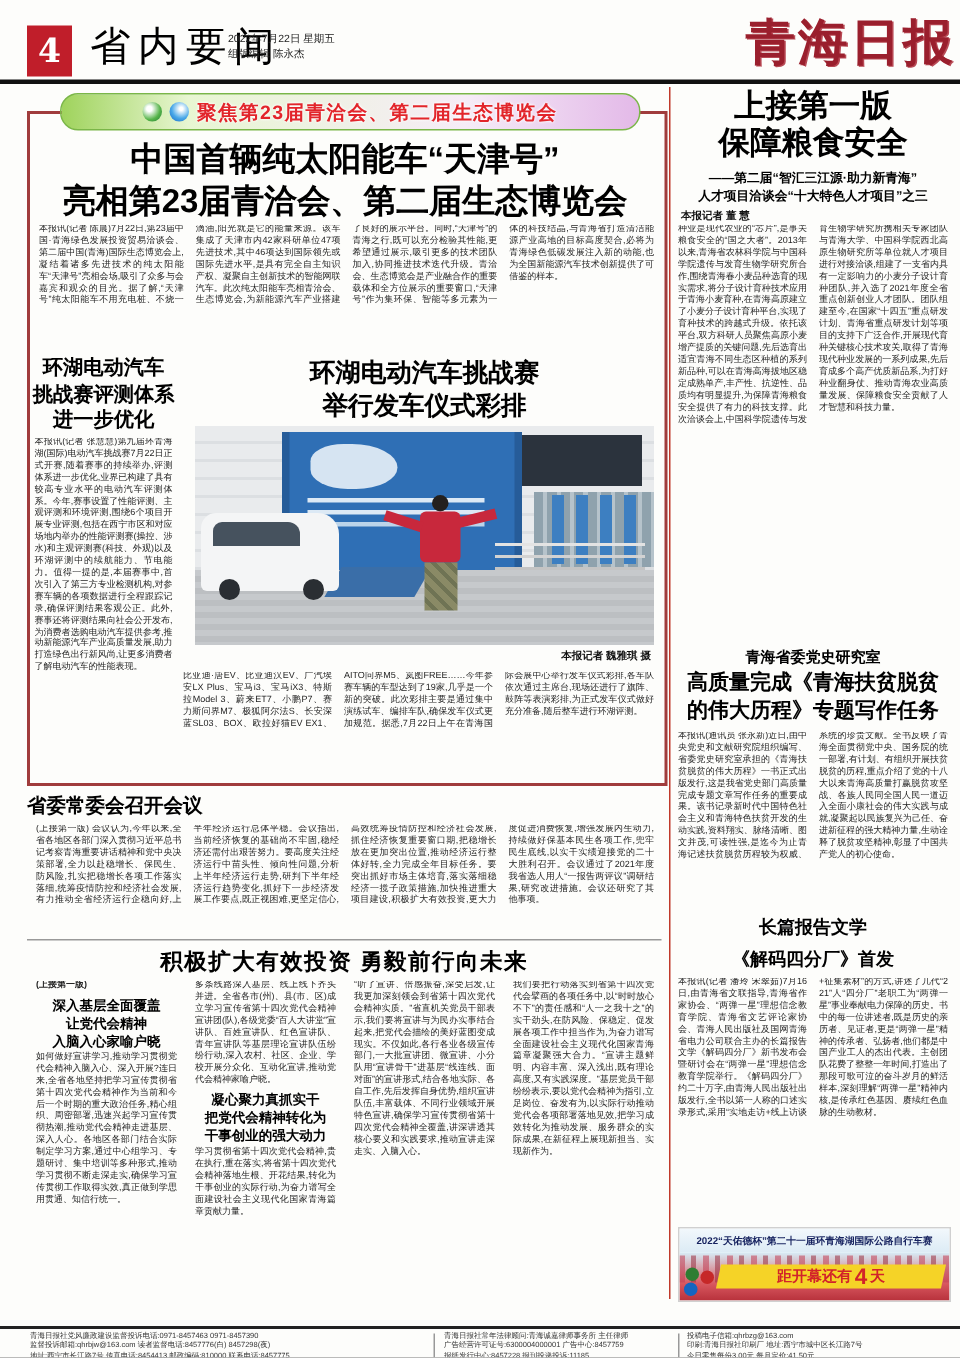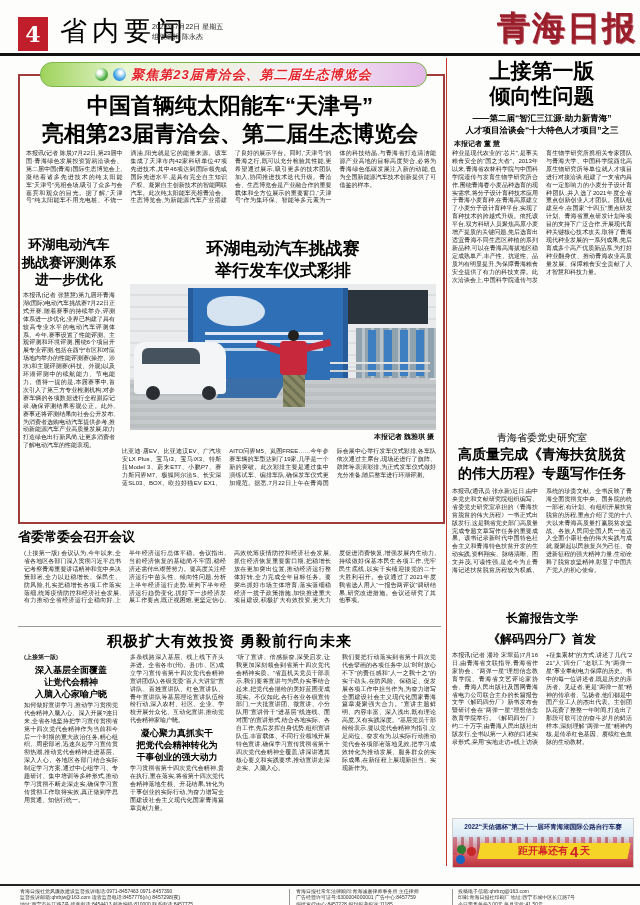--- a/index.html
+++ b/index.html
@@ -14,21 +14,21 @@
   .date-block{left:152px;top:22px;font-size:7px;line-height:10px;color:#222;}
   .masthead{left:497px;top:6px;width:136px;font-family:"DejaVu Serif",serif;
             font-weight:bold;font-size:33px;color:#9a1f2d;letter-spacing:2px;white-space:nowrap;
             text-shadow:1px 1px 0 #b84a55;}
   .header-rule{left:0;top:53px;width:640px;height:3px;background:#111;}
 
   
   .red-box{left:18px;top:74px;width:423px;height:446px;border:2px solid #a03c3c;background:#fdfdfb;}
   .banner-pill{left:40px;top:62px;width:385px;height:23px;border-radius:12px;
      background:linear-gradient(90deg,#9fd35c,#e8f6d2 22%,#f6ecf7 70%,#e3b9e8);
-     border:1px solid #7ab648;display:flex;align-items:center;justify-content:center;gap:5px;z-index:3;font-style:italic;}
+     border:1px solid #7ab648;display:flex;align-items:center;justify-content:center;gap:5px;z-index:3;}
   .banner-pill .txt{font-size:13px;font-weight:bold;color:#e2252b;letter-spacing:1px;
      text-shadow:0 0 2px #fff,0 0 2px #fff;}
   .ico{width:13px;height:13px;border-radius:50%;display:inline-block;}
   .ico.green{background:radial-gradient(circle at 35% 35%,#fff 15%,#56b44a 60%,#1c7a33);}
   .ico.blue{background:radial-gradient(circle at 60% 35%,#fff 10%,#49a8e8 55%,#1565c0);}
 
   .main-headline{left:30px;top:92px;width:400px;text-align:center;font-weight:bold;color:#000;
      font-size:22px;line-height:28px;letter-spacing:0px;}
   .body-txt{font-size:6px;line-height:7.9px;text-align:justify;word-break:break-all;
      overflow:hidden;color:#242424;}
@@ -87,21 +87,21 @@
   .fa-c1{left:24px;} .fa-c2{left:130px;} .fa-c3{left:236px;} .fa-c4{left:342px;}
   .continued{font-size:6px;font-weight:bold;}
   .subhead{display:block;text-align:center;font-weight:bold;font-size:9px;line-height:12px;color:#000;margin:2px 0;}
 
   
   .v-red{left:446px;top:58px;width:1px;height:808px;background:#c0392b;}
   .r1-title{left:452px;top:58px;width:180px;text-align:center;font-weight:bold;font-size:21px;line-height:25px;color:#000;}
   .r1-sub{left:452px;top:112px;width:180px;text-align:center;font-weight:bold;font-size:8.5px;line-height:12px;color:#000;}
   .r1-byline{left:454px;top:139px;font-size:7px;font-weight:bold;color:#111;}
   .r1-body{left:452px;top:150px;width:180px;height:278px;}
-  .r2-kicker{left:452px;top:431px;width:180px;text-align:center;font-weight:normal;font-size:10px;color:#000;}
+  .r2-kicker{left:452px;top:431px;width:180px;text-align:center;font-weight:bold;font-size:10px;color:#000;}
   .r2-title{left:452px;top:445px;width:180px;text-align:center;font-weight:bold;font-size:14px;line-height:19px;color:#000;}
   .r2-body{left:452px;top:488px;width:180px;height:116px;}
   .r3-title{left:452px;top:608px;width:180px;text-align:center;font-weight:bold;font-size:12px;line-height:21px;color:#000;}
   .r3-body{left:452px;top:652px;width:180px;height:162px;}
 
   
   .ad{left:452px;top:818px;width:180px;height:48px;overflow:hidden;border:1px solid #d0d0d0;}
   .ad-top{position:absolute;left:0;top:0;width:180px;height:16px;
      background:linear-gradient(#f2f8fc,#dcebf5);display:flex;align-items:center;justify-content:center;}
   .ad-top span{font-size:6.5px;font-weight:bold;color:#15215e;white-space:nowrap;}
@@ -208,21 +208,21 @@
     <span class="subhead" style="margin-top:-2px">干事创业的强大动力</span>
     <span>学习贯彻省第十四次党代会精神,贵在执行,重在落实,将省第十四次党代会精神落地生根、开花结果,转化为干事创业的实际行动,为奋力谱写全面建设社会主义现代化国家青海篇章贡献力量。</span>
   </div>
   <div class="abs body-txt fa-col fa-c3">“听了宣讲、倍感振奋,深受启发,让我更加深刻领会到省第十四次党代会精神实质。”省直机关党员干部表示,我们要将宣讲与为民办实事结合起来,把党代会描绘的美好蓝图变成现实。不仅如此,各行各业各级宣传部门,一大批宣讲团、微宣讲、小分队用“宣讲骨干”进基层“线连线、面对面”的宣讲形式,结合各地实际、各自工作,先后发挥自身优势,组织宣讲队伍,丰富载体、不同行业领域开展特色宣讲,确保学习宣传贯彻省第十四次党代会精神全覆盖,讲深讲透其核心要义和实践要求,推动宣讲走深走实、入脑入心。</div>
   <div class="abs body-txt fa-col fa-c4">我们要把行动落实到省第十四次党代会擘画的各项任务中,以“时时放心不下”的责任感和“人一之我十之”的实干劲头,在防风险、保稳定、促发展各项工作中担当作为,为奋力谱写全面建设社会主义现代化国家青海篇章凝聚强大合力。“宣讲主题鲜明、内容丰富、深入浅出,既有理论高度,又有实践深度。”基层党员干部纷纷表示,要以党代会精神为指引,立足岗位、奋发有为,以实际行动推动党代会各项部署落地见效,把学习成效转化为推动发展、服务群众的实际成果,在新征程上展现新担当、实现新作为。</div>
 
   <div class="abs v-red"></div>
 
   <div class="abs r1-title">
     <div>上接第一版</div>
-    <div>倾向性问题</div>
+    <div>保障粮食安全</div>
   </div>
   <div class="abs r1-sub">
     <div>——第二届“智汇三江源·助力新青海”</div>
     <div>人才项目洽谈会“十大特色人才项目”之三</div>
   </div>
   <div class="abs r1-byline">本报记者 董 慧</div>
   <div class="abs body-txt cols2 r1-body">种业是现代农业的“芯片”,是事关粮食安全的“国之大者”。2013年以来,青海省农林科学院与中国科学院遗传与发育生物学研究所合作,围绕青海春小麦品种选育的现实需求,将分子设计育种技术应用于青海小麦育种,在青海高原建立了小麦分子设计育种平台,实现了育种技术的跨越式升级。依托该平台,双方科研人员聚焦高原小麦增产提质的关键问题,先后选育出适宜青海不同生态区种植的系列新品种,可以在青海高海拔地区稳定成熟单产,丰产性、抗逆性、品质均有明显提升,为保障青海粮食安全提供了有力的科技支撑。此次洽谈会上,中国科学院遗传与发育生物学研究所携相关专家团队与青海大学、中国科学院西北高原生物研究所等单位就人才项目进行对接洽谈,组建了一支省内具有一定影响力的小麦分子设计育种团队,并入选了2021年度全省重点创新创业人才团队。团队组建至今,在国家“十四五”重点研发计划、青海省重点研发计划等项目的支持下广泛合作,开展现代育种关键核心技术攻关,取得了青海现代种业发展的一系列成果,先后育成多个高产优质新品系,为打好种业翻身仗、推动青海农业高质量发展、保障粮食安全贡献了人才智慧和科技力量。</div>
 
   <div class="abs r2-kicker">青海省委党史研究室</div>
   <div class="abs r2-title">

